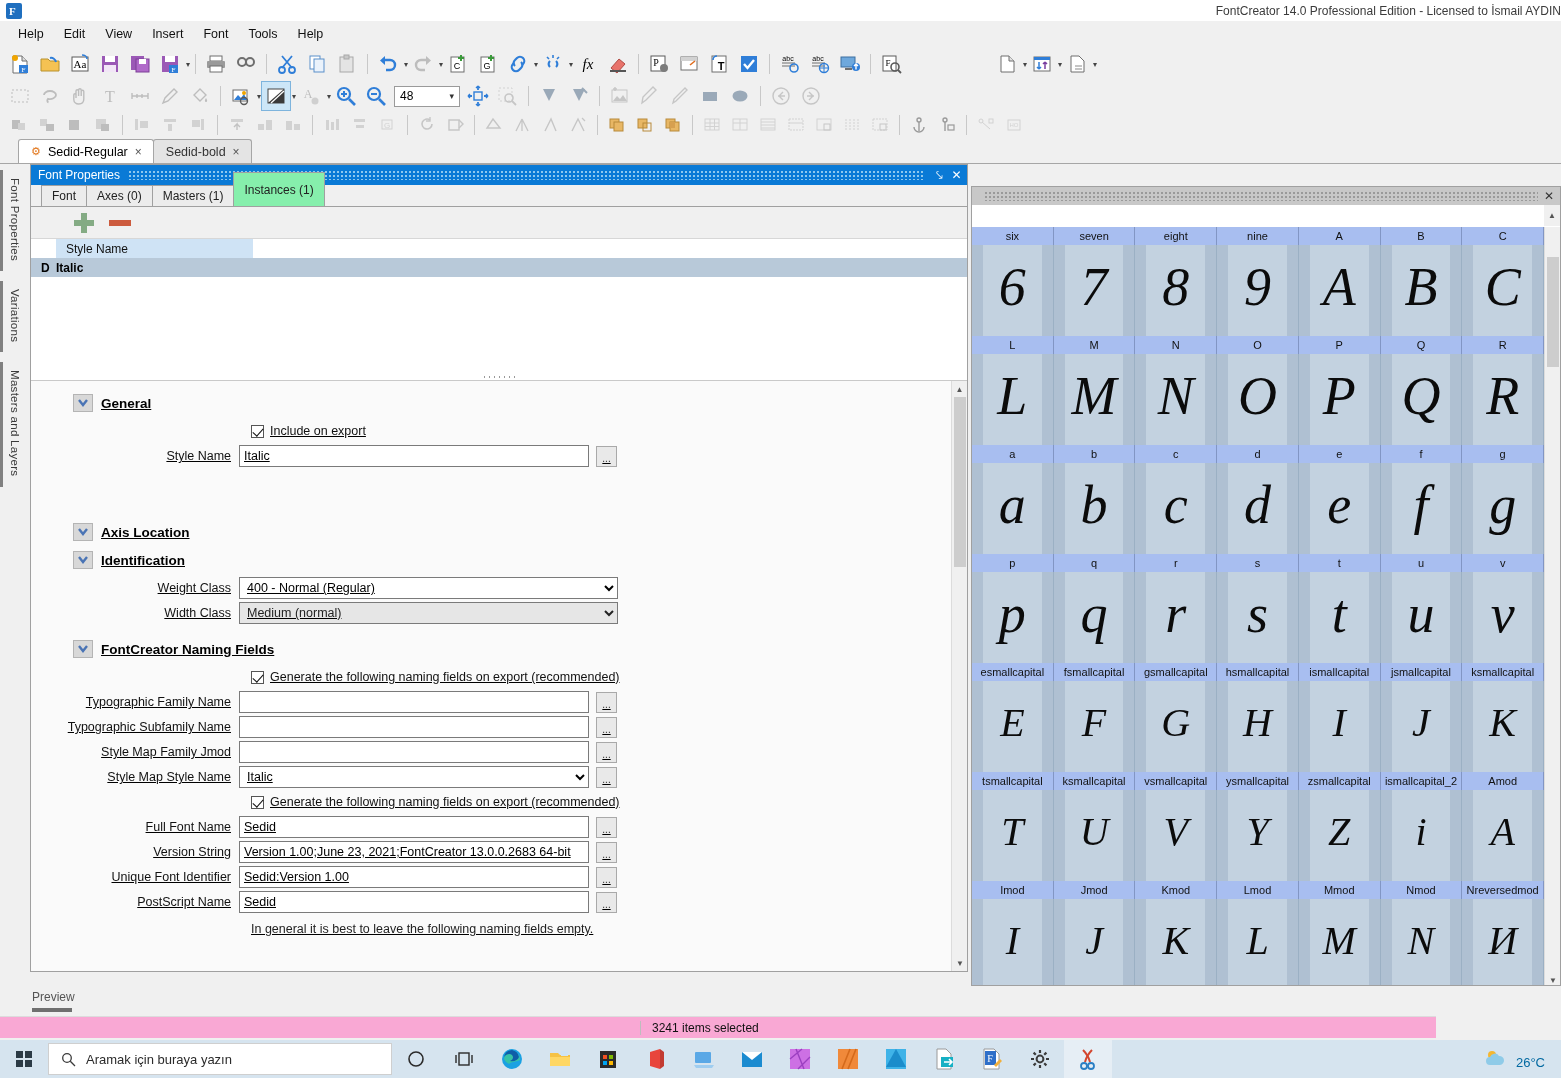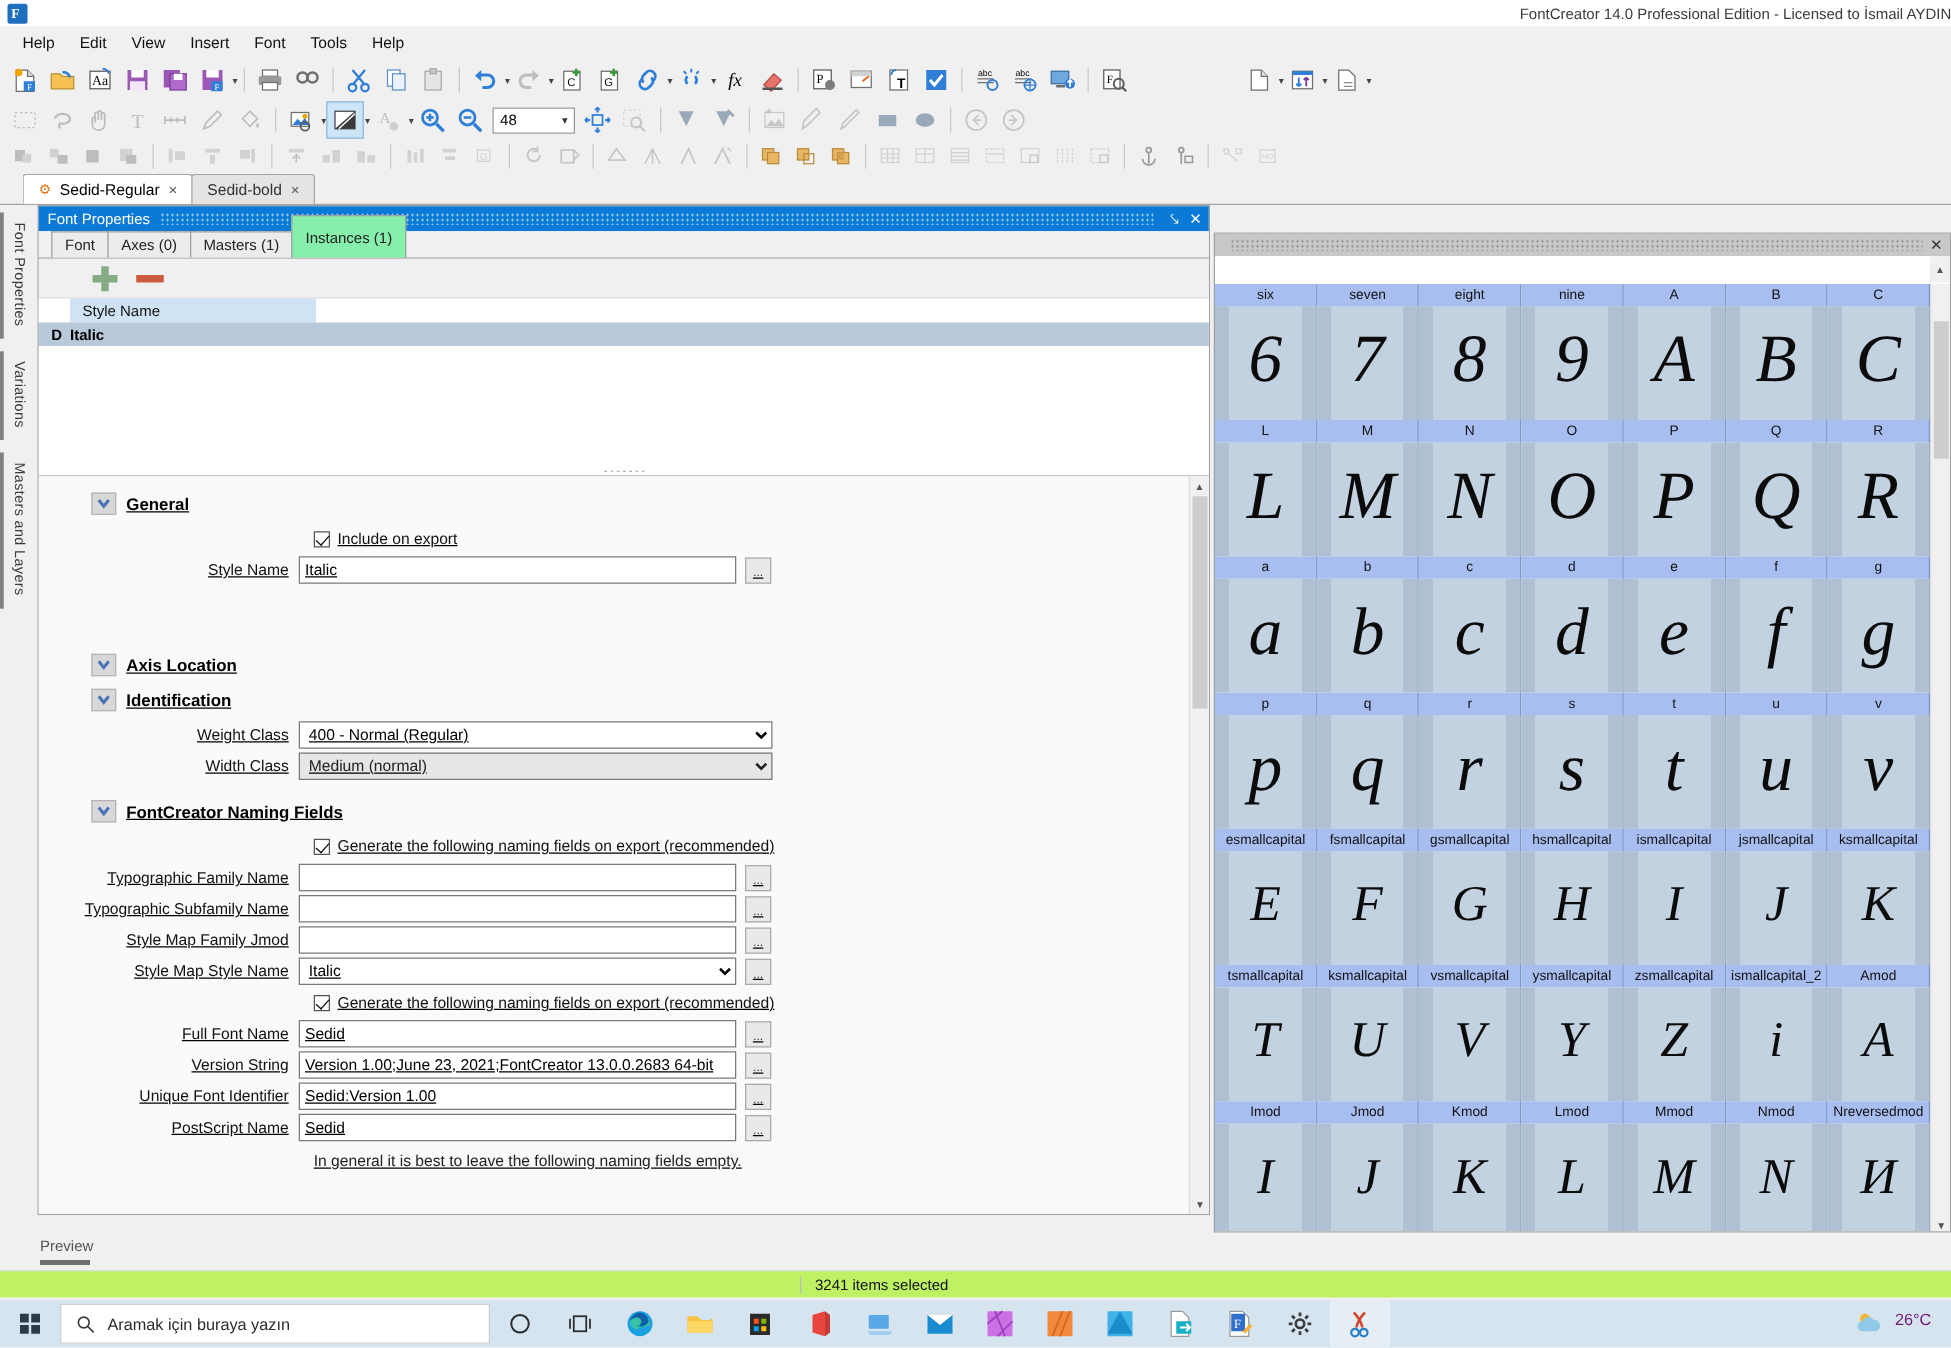--- a/index.html
+++ b/index.html
@@ -234,21 +234,21 @@
   .gp-vscroll .da { position:absolute; bottom:0; width:16px; text-align:center; font-size:8px; color:#555; }
 
   
   .previewbar {
     position:absolute; left:0; top:986px; width:971px; height:24px; background:#f0f0f0;
   }
   .previewbar .pv { position:absolute; left:32px; top:4px; font-size:12px; color:#555; }
   .previewbar .uline { position:absolute; left:32px; top:22px; width:40px; height:4px; background:#6f6f6f; }
 
   .statusbar {
-    position:absolute; left:0; top:1016px; width:1561px; height:22px; background:#bef264;
+    position:absolute; left:0; top:1016px; width:1436px; height:22px; background:#f9a8d4;
     border-top:1px solid #dcdcdc; display:flex; align-items:center;
   }
   .statusbar .sep2 { position:absolute; left:640px; width:1px; height:14px; background:#bdbdbd; }
   .statusbar .txt { position:absolute; left:652px; font-size:12px; color:#111; }
 
   
   .taskbar {
     position:absolute; left:0; top:1040px; width:1561px; height:38px;
     background:#d6e4ef; display:flex; align-items:center;
   }
@@ -259,21 +259,21 @@
   .winlogo i { position:absolute; background:#2b3a45; width:7.5px; height:7.5px; }
   .winlogo i:nth-child(1){left:0;top:0;} .winlogo i:nth-child(2){left:9px;top:0;}
   .winlogo i:nth-child(3){left:0;top:9px;} .winlogo i:nth-child(4){left:9px;top:9px;}
   .searchbox {
     width:344px; height:32px; background:#fff; border:1px solid #cfcfcf;
     display:flex; align-items:center; gap:10px; padding-left:12px;
     font-size:13px; color:#2b2b2b;
   }
   .tbicon { width:48px; height:38px; display:flex; align-items:center; justify-content:center; position:relative; }
   .tbicon.act { background:#e6eef5; }
-  .tray { margin-left:auto; display:flex; align-items:flex-start; gap:8px; padding-right:16px; font-size:13px; color:#701a75; }
+  .tray { margin-left:auto; display:flex; align-items:flex-end; gap:8px; padding-right:16px; font-size:13px; color:#0369a1; }
 
   .ell { overflow:hidden; text-overflow:ellipsis; white-space:nowrap; }
 </style>
 </head>
 <body>
 
 <div class="titlebar">
   <span class="app-icon"></span>
   <span class="title-text">FontCreator 14.0 Professional Edition - Licensed to İsmail AYDIN</span>
 </div>

